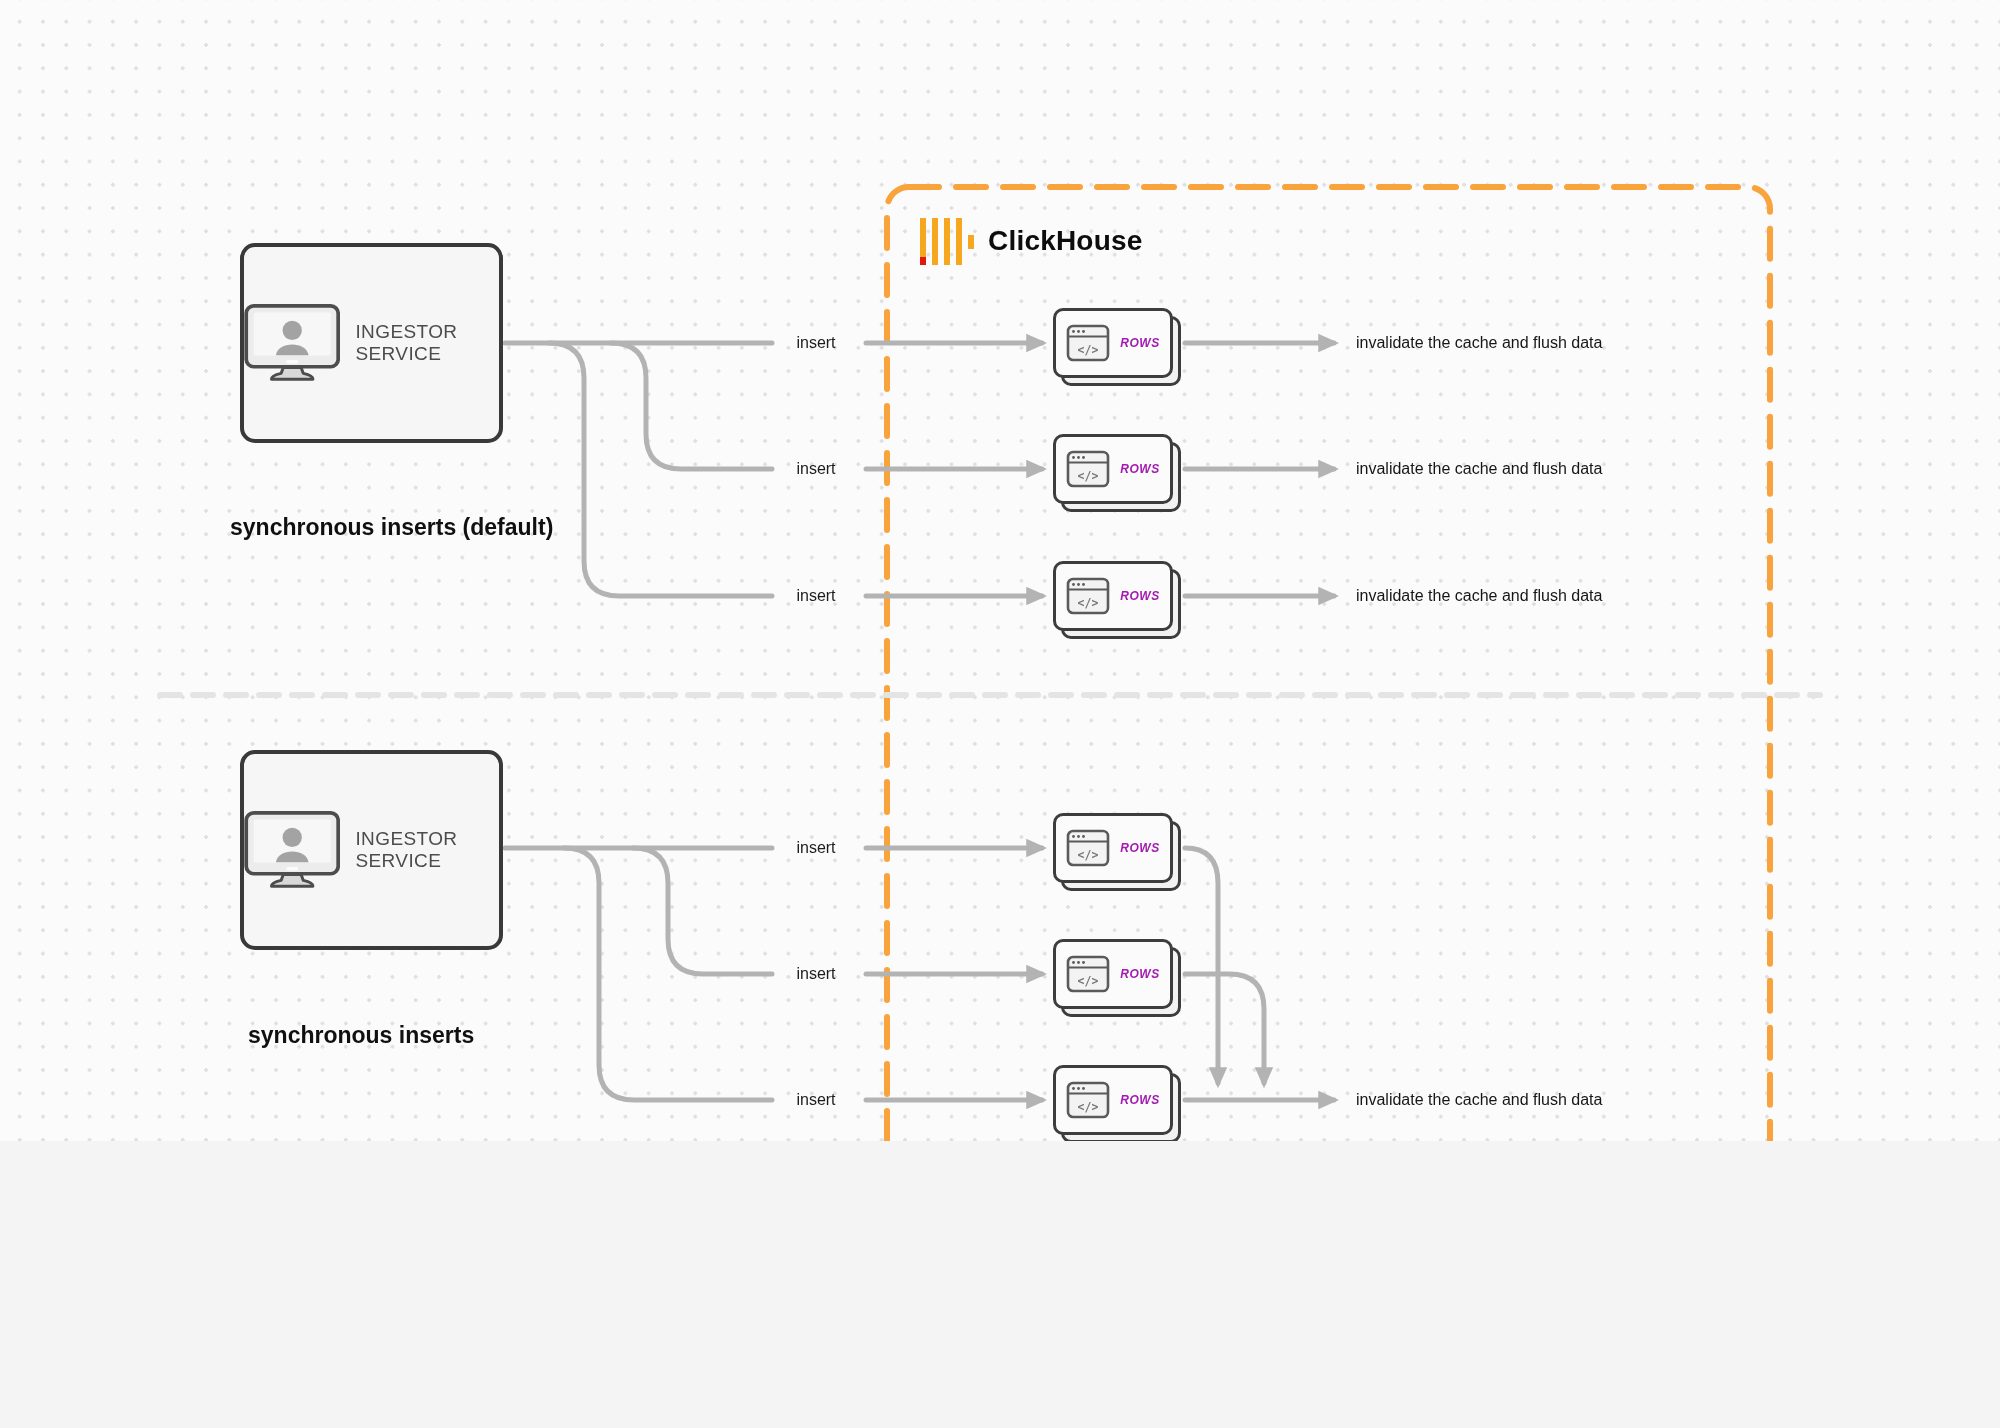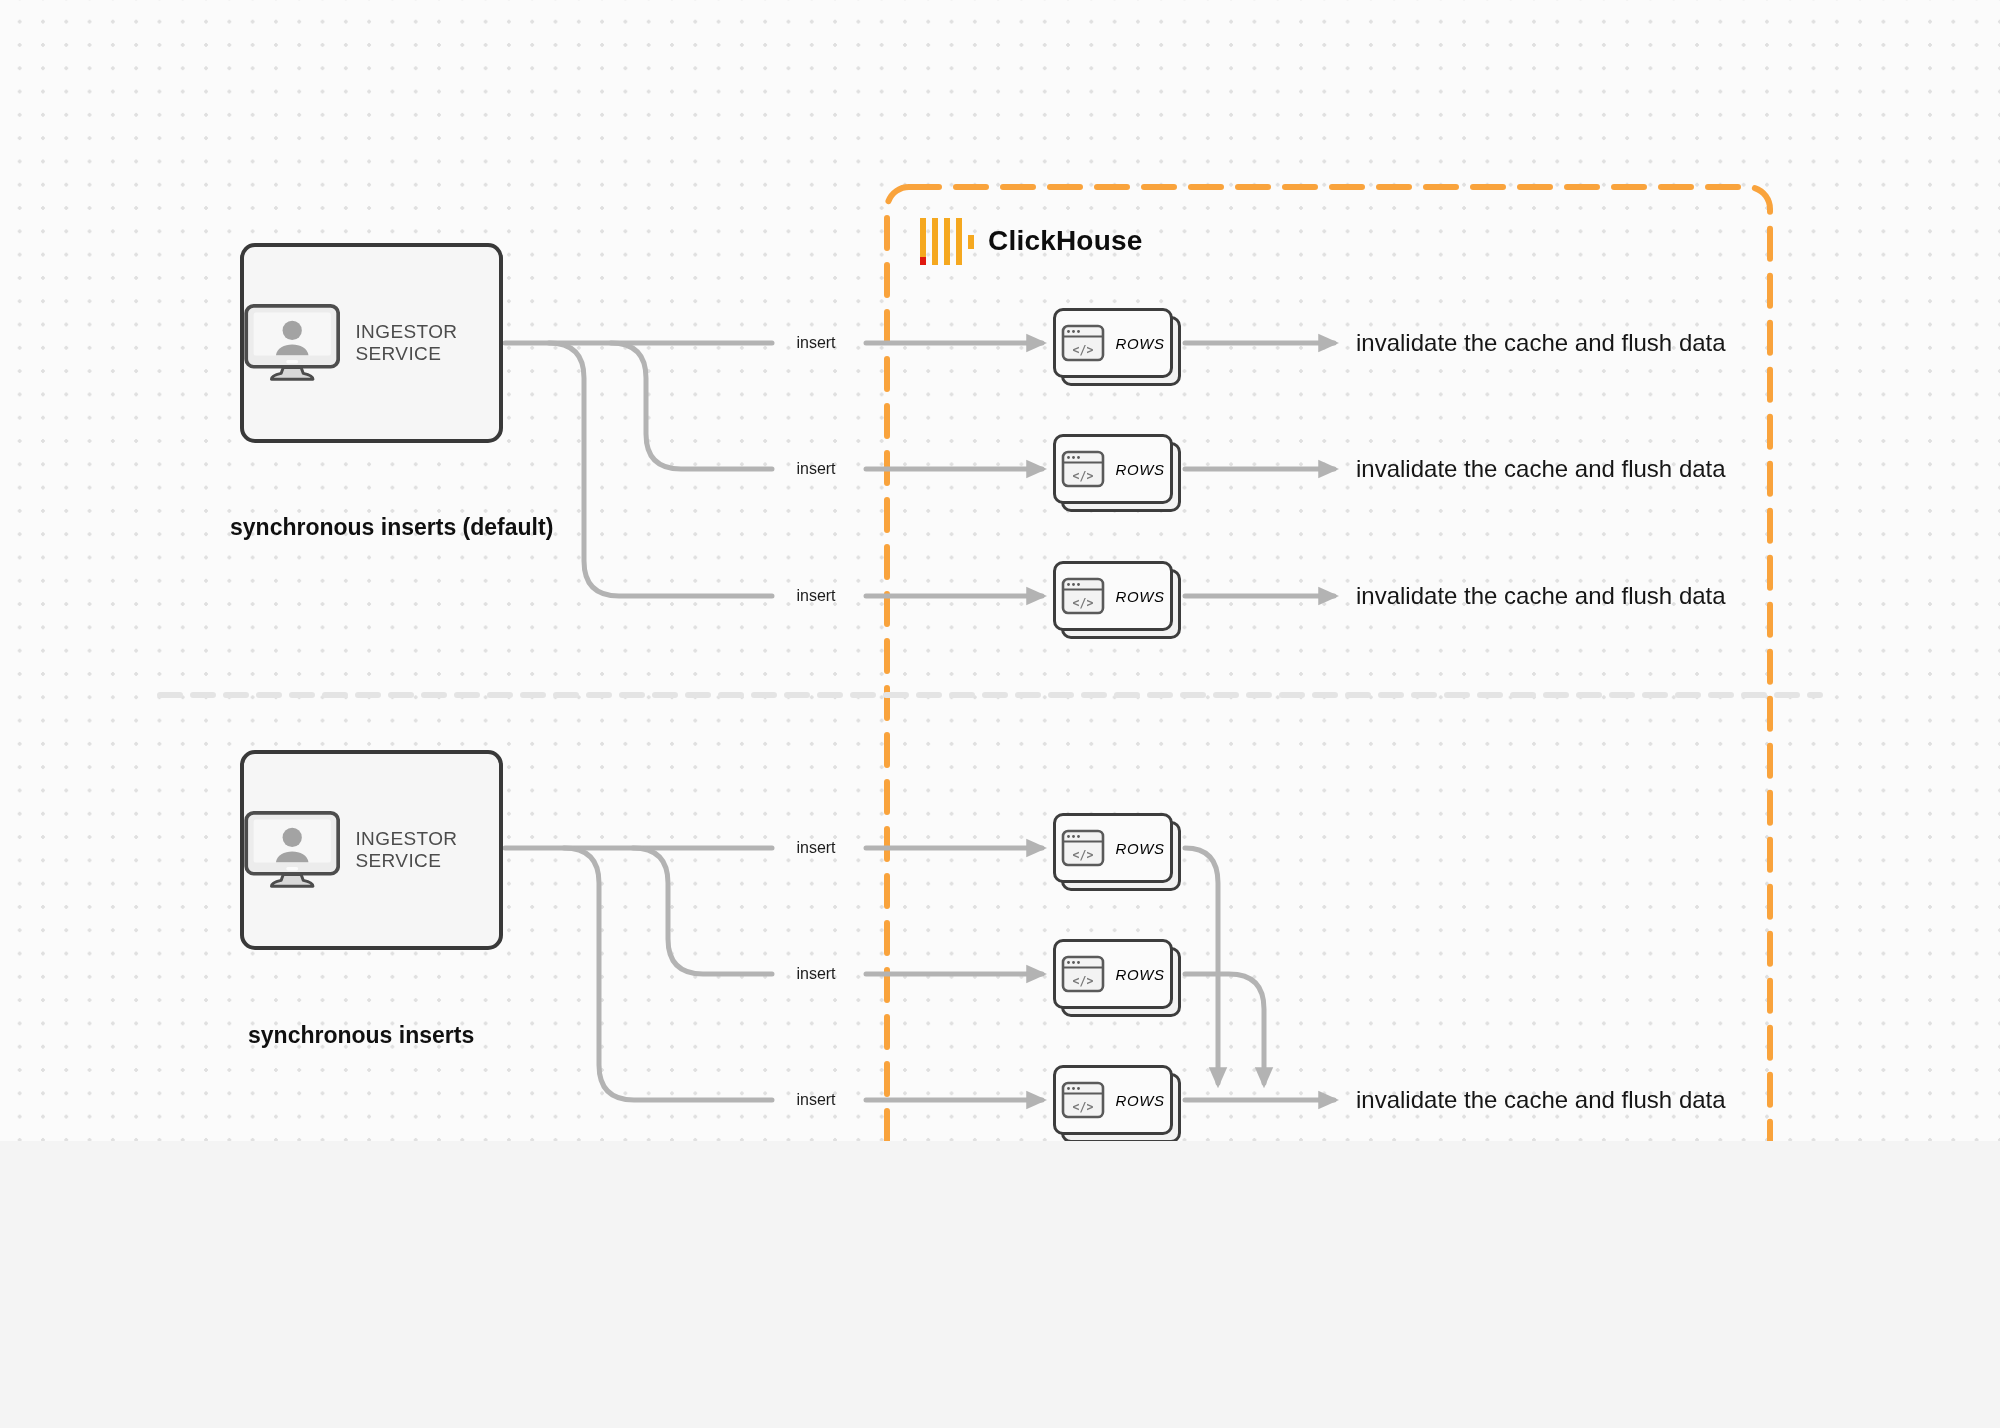--- a/index.html
+++ b/index.html
@@ -29,31 +29,31 @@
   .ingestor-label{font-size:19px;color:#4c4c4c;letter-spacing:.4px;}
 
   .caption{position:absolute;z-index:2;font-weight:700;font-size:23px;color:#101010;white-space:nowrap;}
 
   .flow-label{
     position:absolute;z-index:2;transform:translate(-50%,-50%);
     font-size:16px;color:#1c1c1c;white-space:nowrap;
   }
   .result-label{
     position:absolute;z-index:2;transform:translateY(-50%);
-    font-size:24px;color:#161616;white-space:nowrap;
+    font-size:16px;color:#161616;white-space:nowrap;
   }
 
   .node{position:absolute;z-index:2;width:128px;height:78px;}
   .card{
     position:absolute;width:120px;height:70px;box-sizing:border-box;
     border:3px solid #3d3d3d;border-radius:10px;background:#fbfbfb;
   }
   .card.back{left:8px;top:8px;background:#f2f2f2;}
   .card.front{left:0;top:0;display:flex;align-items:center;justify-content:center;gap:10px;}
-  .rows-label{font-style:italic;font-size:15px;font-weight:400;color:#000000;letter-spacing:.6px;}
+  .rows-label{font-style:italic;font-size:12px;font-weight:700;color:#a21caf;letter-spacing:.6px;}
 
   .ch-logo{position:absolute;z-index:2;}
   .ch-label{
     position:absolute;z-index:2;transform:translateY(-50%);
     font-size:28px;font-weight:600;color:#0d0d0d;letter-spacing:.2px;white-space:nowrap;
   }
   .code-glyph{font-family:"DejaVu Sans Mono", monospace;}
 </style>
 </head>
 <body>

